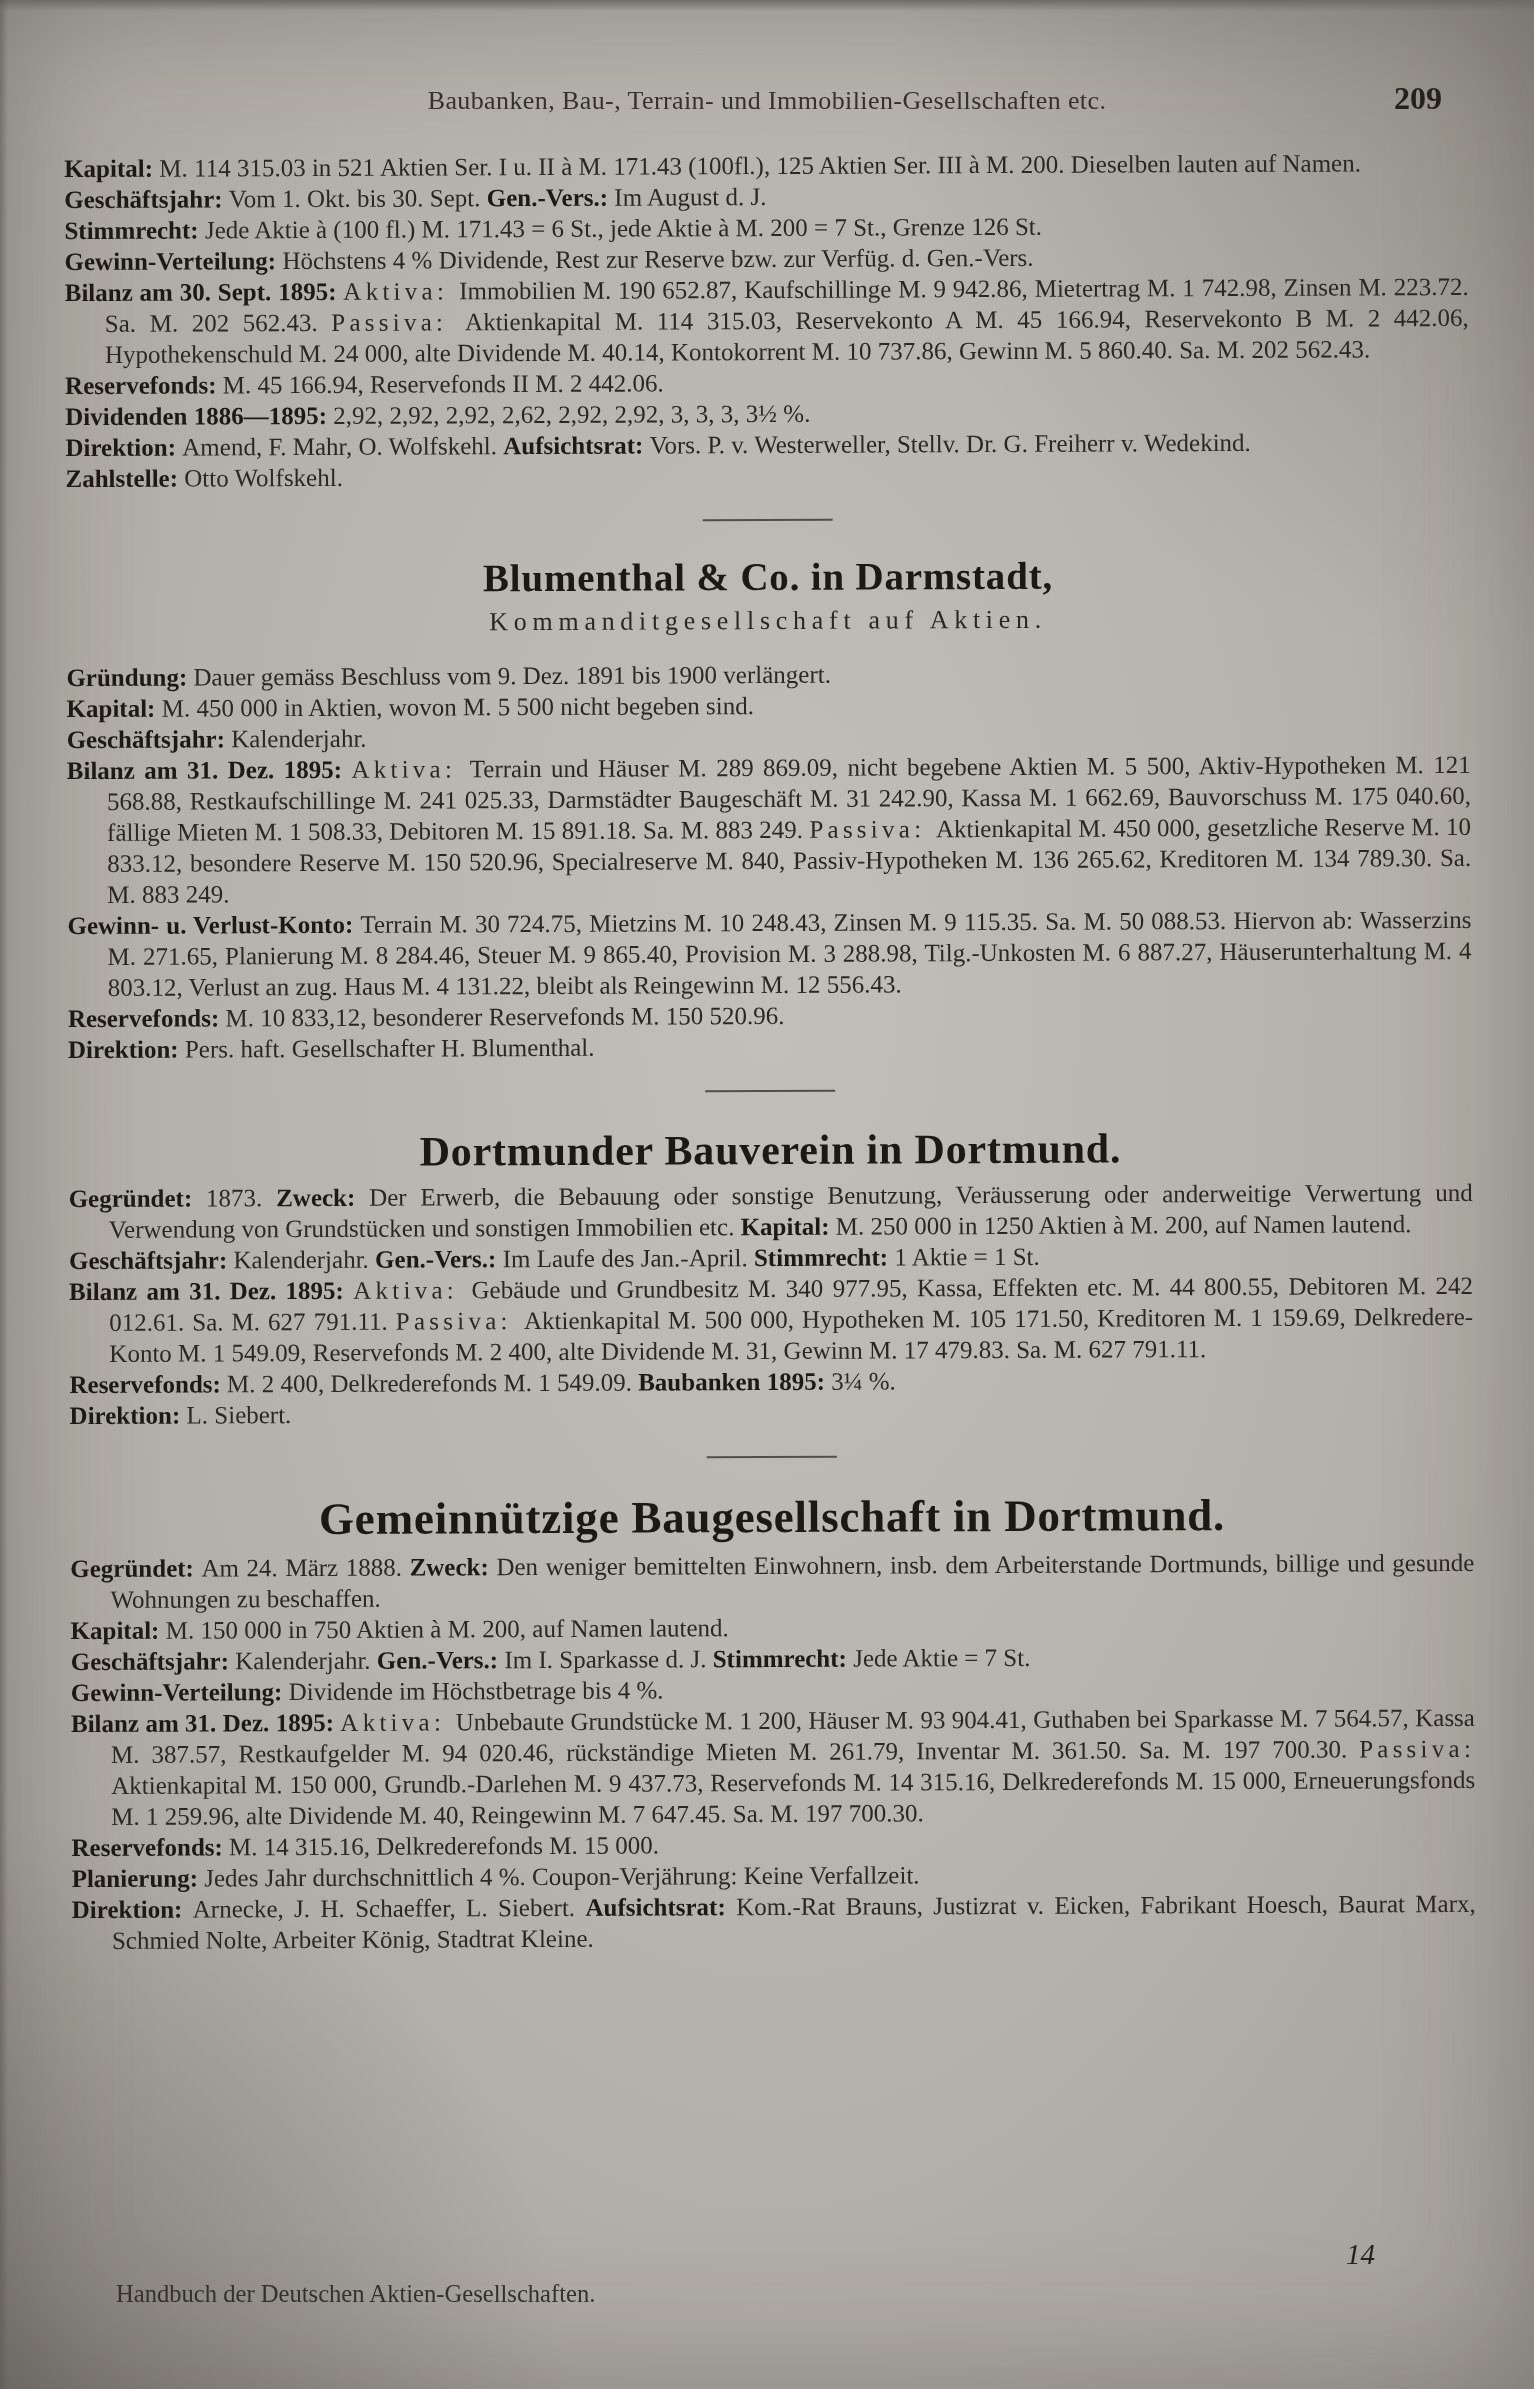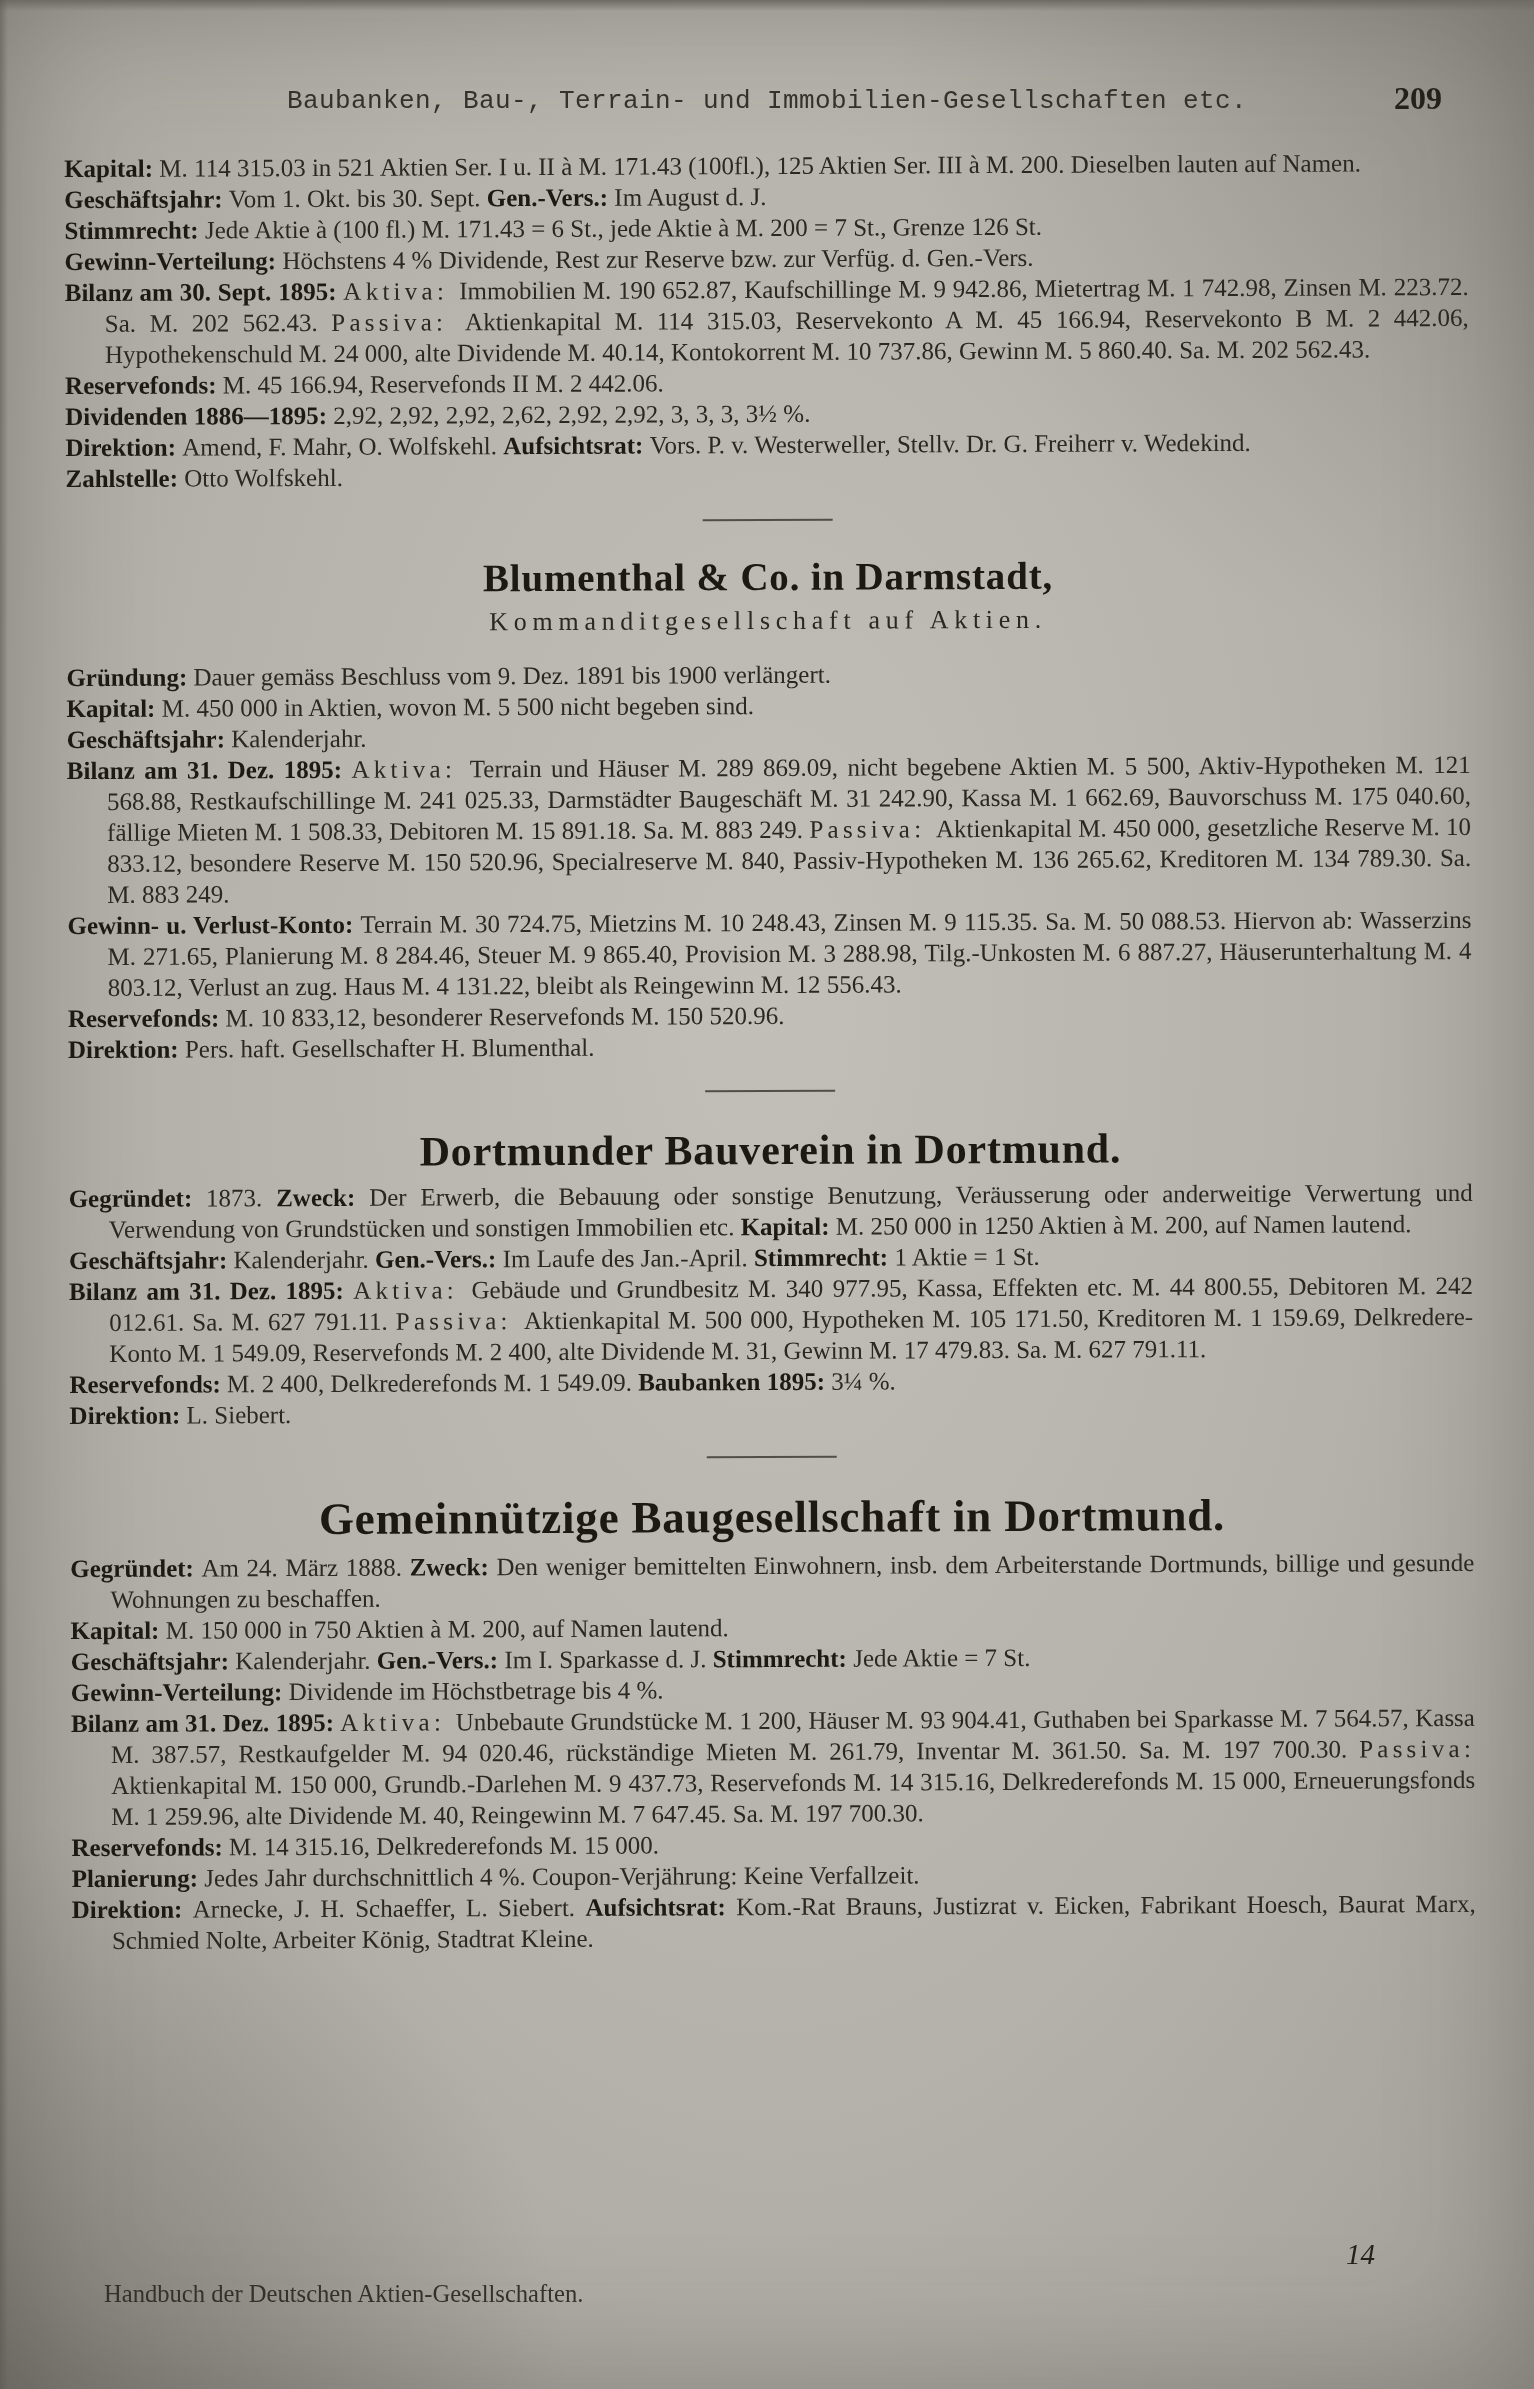--- a/index.html
+++ b/index.html
@@ -23,21 +23,21 @@
     background: linear-gradient(#6e6b65, rgba(110,107,101,0));
   }
   .scan-edge-left {
     position: absolute; top: 0; bottom: 0; left: 0; width: 7.7px;
     background: linear-gradient(90deg, rgba(90,87,81,0.55), rgba(90,87,81,0));
   }
   .running-head {
     position: absolute; top: 86px; left: 115px; width: 1304px;
     font-size: 26px; color: #35312b;
   }
-  .run-title { display: block; text-align: center; letter-spacing: 0.4px; font-family: Liberation Mono, monospace; }
+  .run-title { display: block; text-align: center; letter-spacing: 0.4px; }
   .page-num {
     position: absolute; right: -23px; top: -6.1px;
     font-weight: bold; font-size: 32px; color: #24201b;
   }
   .content {
     position: absolute; left: 68px; top: 150px; width: 1404px;
     transform: rotate(-0.25deg);
   }
   .entry { margin: 0; }
   .para {
@@ -59,21 +59,21 @@
     margin: 1.5px 0 23px 0; color: #2b2722;
   }
   .rule {
     width: 130px; border-top: 2.3px solid #514e47;
     margin: 28px auto 23px auto; height: 0;
   }
   .page-footer {
     position: absolute; left: 68px; right: 68px; bottom: 81px;
     font-size: 24.6px; color: #34302a;
   }
-  .imprint { margin-left: 36px; }
+  .imprint { margin-left: 48px; }
   .sheet-num {
     position: absolute; right: 92px; bottom: 37px;
     font-size: 29px; color: #24201b; font-style: italic;
   }
 </style>
 </head>
 <body>
 
 <div class="page">
   <div class="scan-edge-top"></div>

